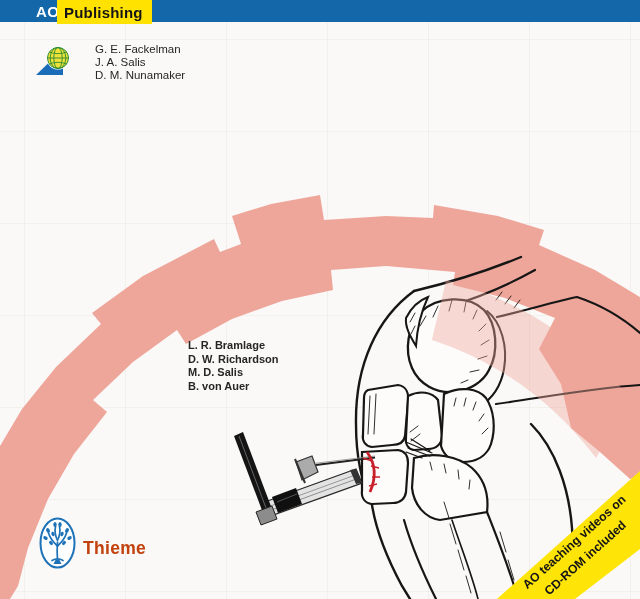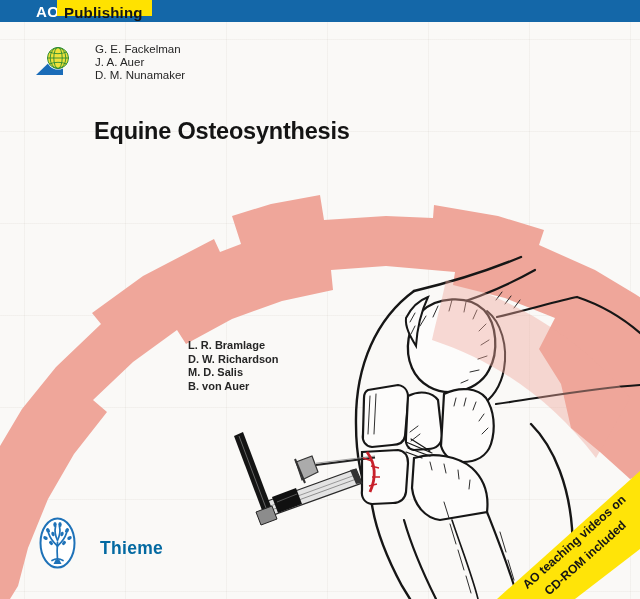--- a/index.html
+++ b/index.html
@@ -19,21 +19,21 @@
   }
   .topbar{
     position:absolute;left:0;top:0;width:640px;height:22px;
     background:#1467a8;z-index:5;
   }
   .topbar .ao{
     position:absolute;left:36px;top:0;height:22px;line-height:23px;
     color:#fff;font-weight:bold;font-size:15px;letter-spacing:.3px;
   }
   .topbar .pubbox{
-    position:absolute;left:57px;top:0;height:16px;line-height:25px;
+    position:absolute;left:57px;top:0;height:24px;line-height:25px;
     background:#ffe200;color:#151515;font-weight:bold;font-size:15px;
     padding:0 9px 0 7px;letter-spacing:.2px;
   }
   .ao-logo{position:absolute;left:33px;top:42px;z-index:4;}
   .authors-1{
     position:absolute;left:95px;top:43px;z-index:4;
     font-size:11.5px;font-weight:normal;color:#262626;line-height:13px;
   }
   .book-title{
     position:absolute;left:94px;top:116px;z-index:4;
@@ -41,21 +41,21 @@
     letter-spacing:-.2px;
   }
   .authors-2{
     position:absolute;left:188px;top:339px;z-index:4;
     font-size:11px;font-weight:bold;color:#262626;line-height:13.5px;
   }
   .thieme{
     position:absolute;left:38px;top:516px;z-index:4;display:flex;align-items:center;
   }
   .thieme .word{
-    margin-left:22px;color:#0369a1;font-size:17.5px;font-weight:600;
+    margin-left:5px;color:#c2410c;font-size:17.5px;font-weight:600;
     letter-spacing:.3px;padding-top:10px;
   }
   svg.artwork{position:absolute;left:0;top:0;z-index:1;}
   svg text{font-family:"Liberation Sans","DejaVu Sans",sans-serif;}
 </style>
 </head>
 <body>
 
 <div class="grid-texture"></div>
 
@@ -74,26 +74,25 @@
       <ellipse cx="25" cy="16" rx="7.8" ry="10.5"></ellipse>
       <line x1="14.5" y1="16" x2="35.5" y2="16"></line>
       <path d="M16.2,10 Q25,13.4 33.8,10"></path>
       <path d="M16.2,22 Q25,18.6 33.8,22"></path>
     </g>
   </svg>
 </div>
 
 <div class="authors-1">
   <div>G. E. Fackelman</div>
-  <div>J. A. Auer</div>
+  <div>J. A. Salis</div>
   <div>D. M. Nunamaker</div>
 </div>
 
 <div class="book-title">
-  <div>Equine Osteosynthesis</div>
 </div>
 
 <div class="authors-2">
   <div>L. R. Bramlage</div>
   <div>D. W. Richardson</div>
   <div>M. D. Salis</div>
   <div>B. von Auer</div>
 </div>
 
 <div class="thieme">

